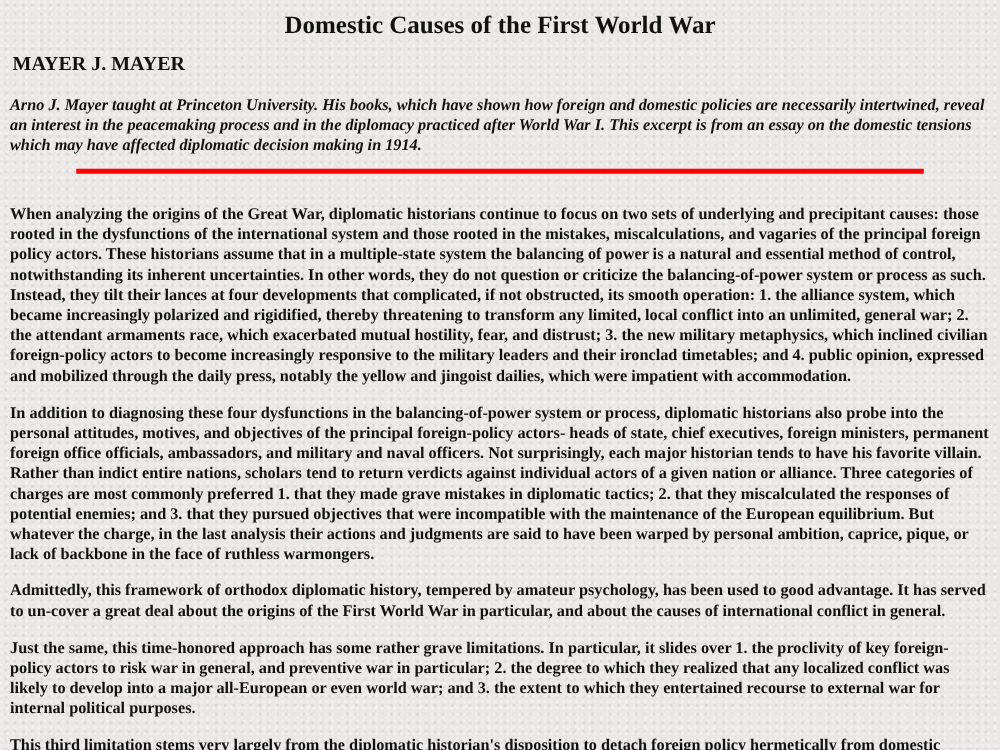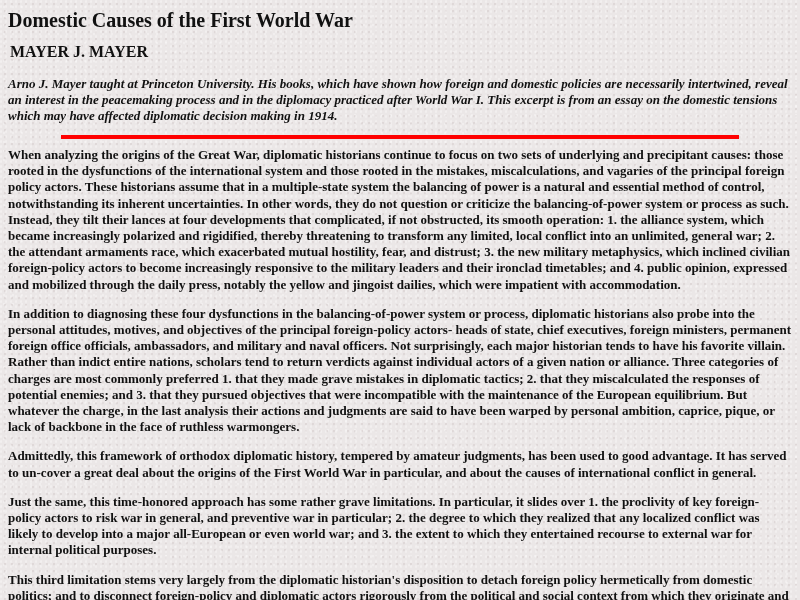--- a/index.html
+++ b/index.html
@@ -21,20 +21,21 @@
     }
     .page {
       padding: 6px 8px 0 8px;
     }
     .title {
       font-size: 20px;
       font-weight: bold;
       margin: 2px 0 0 0;
       line-height: 24px;
       letter-spacing: 0px;
+      text-align: center;
     }
     .author {
       font-size: 16px;
       font-weight: bold;
       margin: 10px 0 0 2px;
       line-height: 20px;
     }
     .intro {
       font-size: 13px;
       font-weight: bold;
@@ -47,28 +48,28 @@
       background: #ff0000;
       margin: 11px 0 0 53px;
       width: 678px;
     }
     .body-p {
       font-size: 13px;
       font-weight: bold;
       margin: 13px 0 0 0;
       line-height: 16.2px;
     }
-    .body-p.first { margin-top: 8px; }
+    .body-p.first { margin-top: 24px; }
   </style>
 </head>
 <body>
 
 <div class="page">
   <h1 class="title">Domestic Causes of the First World War</h1>
   <div class="author">MAYER J. MAYER</div>
   <p class="intro"> Arno J. Mayer taught at Princeton University. His books, which have shown how foreign and domestic policies are necessarily intertwined, reveal an interest in the peacemaking process and in the diplomacy practiced after World War I.  This excerpt is from an essay on the domestic tensions which may have affected diplomatic decision making in 1914.</p>
   <div class="rule"></div>
   <p class="body-p first">When analyzing the origins of the Great War, diplomatic historians continue to focus on two sets of underlying and precipitant causes: those rooted in the dysfunctions of the international system and those rooted in the mistakes, miscalculations, and vagaries of the principal foreign policy actors. These historians assume that in a multiple-state system the balancing of power is a natural and essential method of control, notwithstanding its inherent uncertainties. In other words, they do not question or criticize the balancing-of-power system or process as such. Instead, they tilt their lances at four developments that complicated, if not obstructed, its smooth operation: 1. the alliance system, which became increasingly polarized and rigidified, thereby threatening to transform any limited, local conflict into an unlimited, general war; 2. the attendant armaments race, which exacerbated mutual hostility, fear, and distrust; 3. the new military metaphysics, which inclined civilian foreign-policy actors to become increasingly responsive to the military leaders and their ironclad timetables; and 4. public opinion, expressed and mobilized through the daily press, notably the yellow and jingoist dailies, which were impatient with accommodation.</p>
   <p class="body-p">In addition to diagnosing these four dysfunctions in the balancing-of-power system or process, diplomatic historians also probe into the personal attitudes, motives, and objectives of the principal foreign-policy actors- heads of state, chief executives, foreign ministers, permanent foreign office officials, ambassadors, and military and naval officers. Not surprisingly, each major historian tends to have his favorite villain. Rather than indict entire nations, scholars tend to return verdicts against individual actors of a given nation or alliance. Three categories of charges are most commonly preferred 1. that they made grave mistakes in diplomatic tactics; 2. that they miscalculated the responses of potential enemies; and 3. that they pursued objectives that were incompatible with the maintenance of the European equilibrium. But whatever the charge, in the last analysis their actions and judgments are said to have been warped by personal ambition, caprice, pique, or lack of backbone in the face of ruthless warmongers.</p>
-  <p class="body-p">Admittedly, this framework of orthodox diplomatic history, tempered by amateur judgments, has been used to good advantage. It has served to un-cover a great deal about the origins of the First World War in particular, and about the causes of international conflict in general.</p>
+  <p class="body-p">Admittedly, this framework of orthodox diplomatic history, tempered by amateur psychology, has been used to good advantage. It has served to un-cover a great deal about the origins of the First World War in particular, and about the causes of international conflict in general.</p>
   <p class="body-p">Just the same, this time-honored approach has some rather grave limitations. In particular, it slides over 1. the proclivity of key foreign-policy actors to risk war in general, and preventive war in particular; 2. the degree to which they realized that any localized conflict was likely to develop into a major all-European or even world war; and 3. the extent to which they entertained recourse to external war for internal political purposes.</p>
   <p class="body-p"> This third limitation stems very largely from the diplomatic historian's disposition to detach foreign policy hermetically from domestic politics; and to disconnect foreign-policy and diplomatic actors rigorously from the political and social context from which they originate and in which they operate.</p>
 </div>
 
 </body></html>

